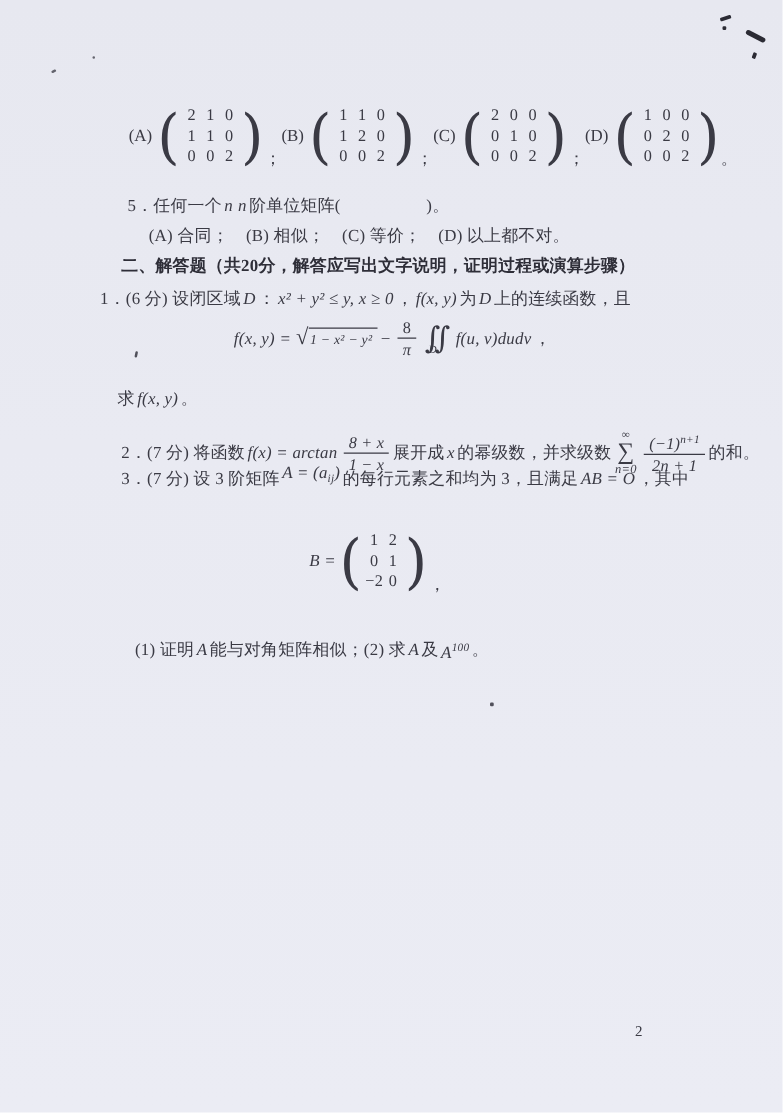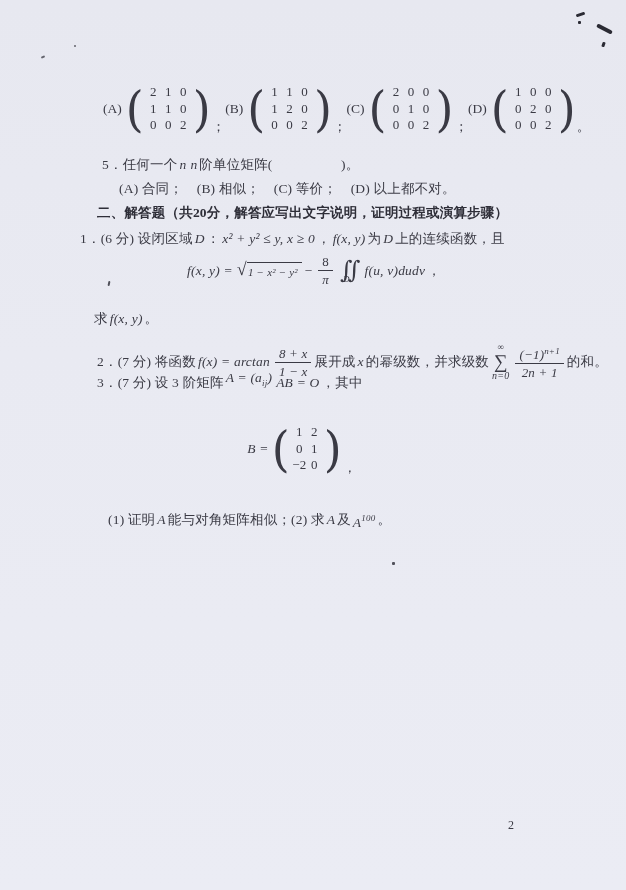--- a/index.html
+++ b/index.html
@@ -276,20 +276,21 @@
       <span class="frac">
         <span class="num"><span>(−1)</span><sup>n+1</sup></span>
         <span class="den">2n + 1</span>
       </span>
       <span class="cn">的和。</span>
   </div>
 
   <div class="line" style="top:368px;left:97px;align-items:flex-end;">
     <span class="cn">3．(7 分) 设 3 阶矩阵</span>
       <span class="math"><span>A = (a</span><sub>ij</sub><span>)</span></span>
+      <span class="cn">的每行元素之和均为 3，且满足</span>
       <span class="math">AB = O</span>
       <span class="cn">，其中</span>
   </div>
 
   <div class="line center-line" style="top:424px;transform:translateX(-12px);">
     <span class="math">B =</span>
     <span class="matrix">
         <span class="paren">(</span>
         <span class="mx-grid">
           <div class="mx-row">

